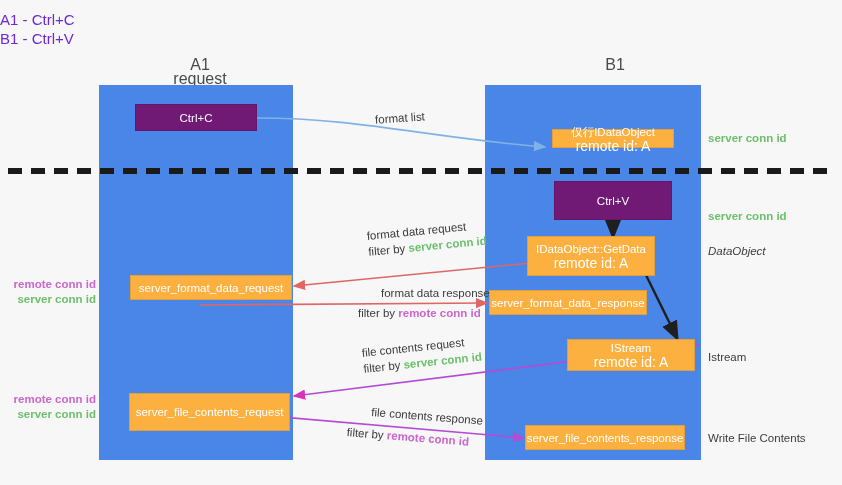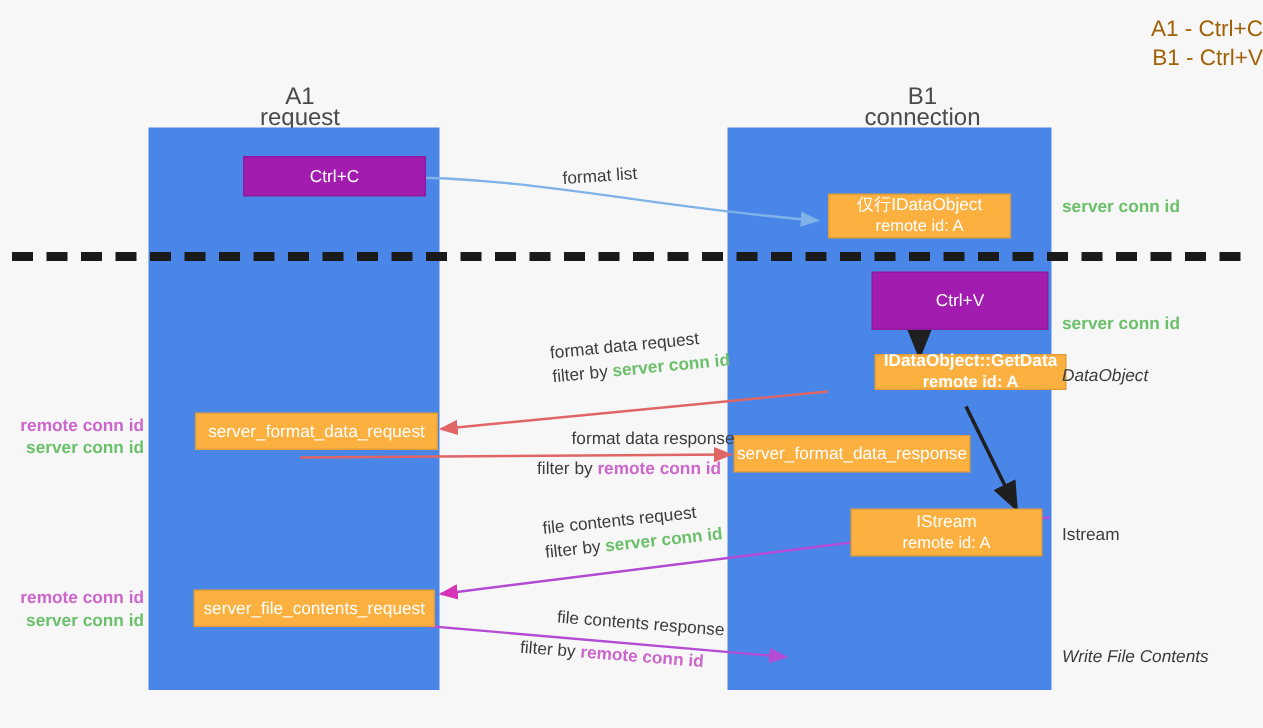--- a/index.html
+++ b/index.html
@@ -13,24 +13,24 @@
     font-family: "Liberation Sans", sans-serif;
     color: #3c3c3c;
   }
   #stage { position: absolute; left:0; top:0; width:842px; height:485px; }
 
   .abs { position: absolute; }
 
   
   .title-block {
     left: 0; top: 10px; width: 842px;
-    text-align: right;
+    text-align: left;
     font-size: 15px;
     line-height: 19px;
-    color: #a16207;
+    color: #6d28d9;
   }
 
   
   .col-head {
     text-align: center;
     font-size: 16px;
     line-height: 14px;
     color: #4a4a4a;
   }
 
@@ -45,23 +45,23 @@
     display: flex;
     flex-direction: column;
     align-items: center;
     justify-content: center;
     color: #ffffff;
     font-size: 11.5px;
     line-height: 14px;
     text-align: center;
     border: 1px solid rgba(0,0,0,0.10);
   }
-  .box.green { background: #a21caf; margin-left: 27px; }
+  .box.green { background: #701a75; }
   .box.orange { background: #fbb040; }
-  .box .l2 { font-size: 11px; }
+  .box .l2 { font-size: 14px; }
 
   
   .side-label {
     font-size: 11.5px;
     line-height: 15px;
     color: #3c3c3c;
   }
   .conn-green { color: #6cc06c; font-weight: bold; }
   .conn-purple { color: #cc66cc; font-weight: bold; }
   .conn-green-plain { color: #6cc06c; font-weight: bold; }
@@ -93,21 +93,20 @@
     <div>A1 - Ctrl+C</div>
     <div>B1 - Ctrl+V</div>
   </div>
 
   <div class="abs col-head" style="left:140px; top:58px; width:120px;">
     <div>A1</div>
     <div>request</div>
   </div>
   <div class="abs col-head" style="left:545px; top:58px; width:140px;">
     <div>B1</div>
-    <div>connection</div>
   </div>
 
   <div class="abs lane" style="left:99px; top:85px; width:194px; height:375px;"></div>
   <div class="abs lane" style="left:485px; top:85px; width:216px; height:375px;"></div>
 
   <svg class="overlay">
     <defs>
       <marker id="ah-blue" markerWidth="9" markerHeight="9" refX="7" refY="3.2" orient="auto">
         <path d="M0,0 L8,3.2 L0,6.4 z" fill="#7fb3e8"></path>
       </marker>
@@ -141,61 +140,64 @@
   </svg>
 
   <svg class="abs dashed">
     <line x1="8" y1="3" x2="834" y2="3" stroke="#1a1a1a" stroke-width="6" stroke-dasharray="14 9" stroke-linecap="butt"></line>
   </svg>
 
   <div class="abs box green" style="left:135px; top:104px; width:122px; height:27px;">
     <div>Ctrl+C</div>
   </div>
 
-  <div class="abs box orange" style="left:552px; top:129px; width:122px; height:30px;">
+  <div class="abs box orange" style="left:552px; top:129px; width:122px; height:19px;">
     <div>仅行IDataObject</div>
     <div class="l2">remote id: A</div>
   </div>
 
   <div class="abs box green" style="left:554px; top:181px; width:118px; height:39px;text-align:right;">
     <div>Ctrl+V</div>
   </div>
 
-  <div class="abs box orange" style="left:583px; top:236px; width:128px; height:24px;font-weight:bold;">
+  <div class="abs box orange" style="left:527px; top:236px; width:128px; height:40px;">
     <div>IDataObject::GetData</div>
     <div class="l2">remote id: A</div>
   </div>
 
   <div class="abs box orange" style="left:567px; top:339px; width:128px; height:32px;">
     <div>IStream</div>
     <div class="l2">remote id: A</div>
   </div>
 
   <div class="abs box orange" style="left:130px; top:275px; width:162px; height:25px;justify-content:center;">
     <div>server_format_data_request</div>
   </div>
 
   <div class="abs box orange" style="left:489px; top:290px; width:158px; height:25px;">
     <div>server_format_data_response</div>
   </div>
 
-  <div class="abs box orange" style="left:129px; top:393px; width:161px; height:25px;">
+  <div class="abs box orange" style="left:129px; top:393px; width:161px; height:38px;">
     <div>server_file_contents_request</div>
   </div>
 
+  <div class="abs box orange" style="left:525px; top:425px; width:160px; height:25px;">
+    <div>server_file_contents_response</div>
+  </div>
 
   <div class="abs side-label conn-green-plain" style="left:708px; top:131px;">server conn id</div>
 
   <div class="abs side-label conn-green-plain" style="left:708px; top:209px;">server conn id</div>
 
   <div class="abs side-label" style="left:708px; top:244px;font-style:italic;">DataObject</div>
 
   <div class="abs side-label" style="left:708px; top:350px;">Istream</div>
 
-  <div class="abs side-label" style="left:708px; top:431px;font-style:italic;">Write File Contents</div>
+  <div class="abs side-label" style="left:708px; top:431px;">Write File Contents</div>
 
   <div class="abs" style="left:8px; top:277px; width:88px; text-align:right;">
     <div class="side-label conn-purple">remote conn id</div>
     <div class="side-label conn-green">server conn id</div>
   </div>
 
   <div class="abs" style="left:4px; top:392px; width:92px; text-align:right;">
     <div class="side-label conn-purple">remote conn id</div>
     <div class="side-label conn-green">server conn id</div>
   </div>

